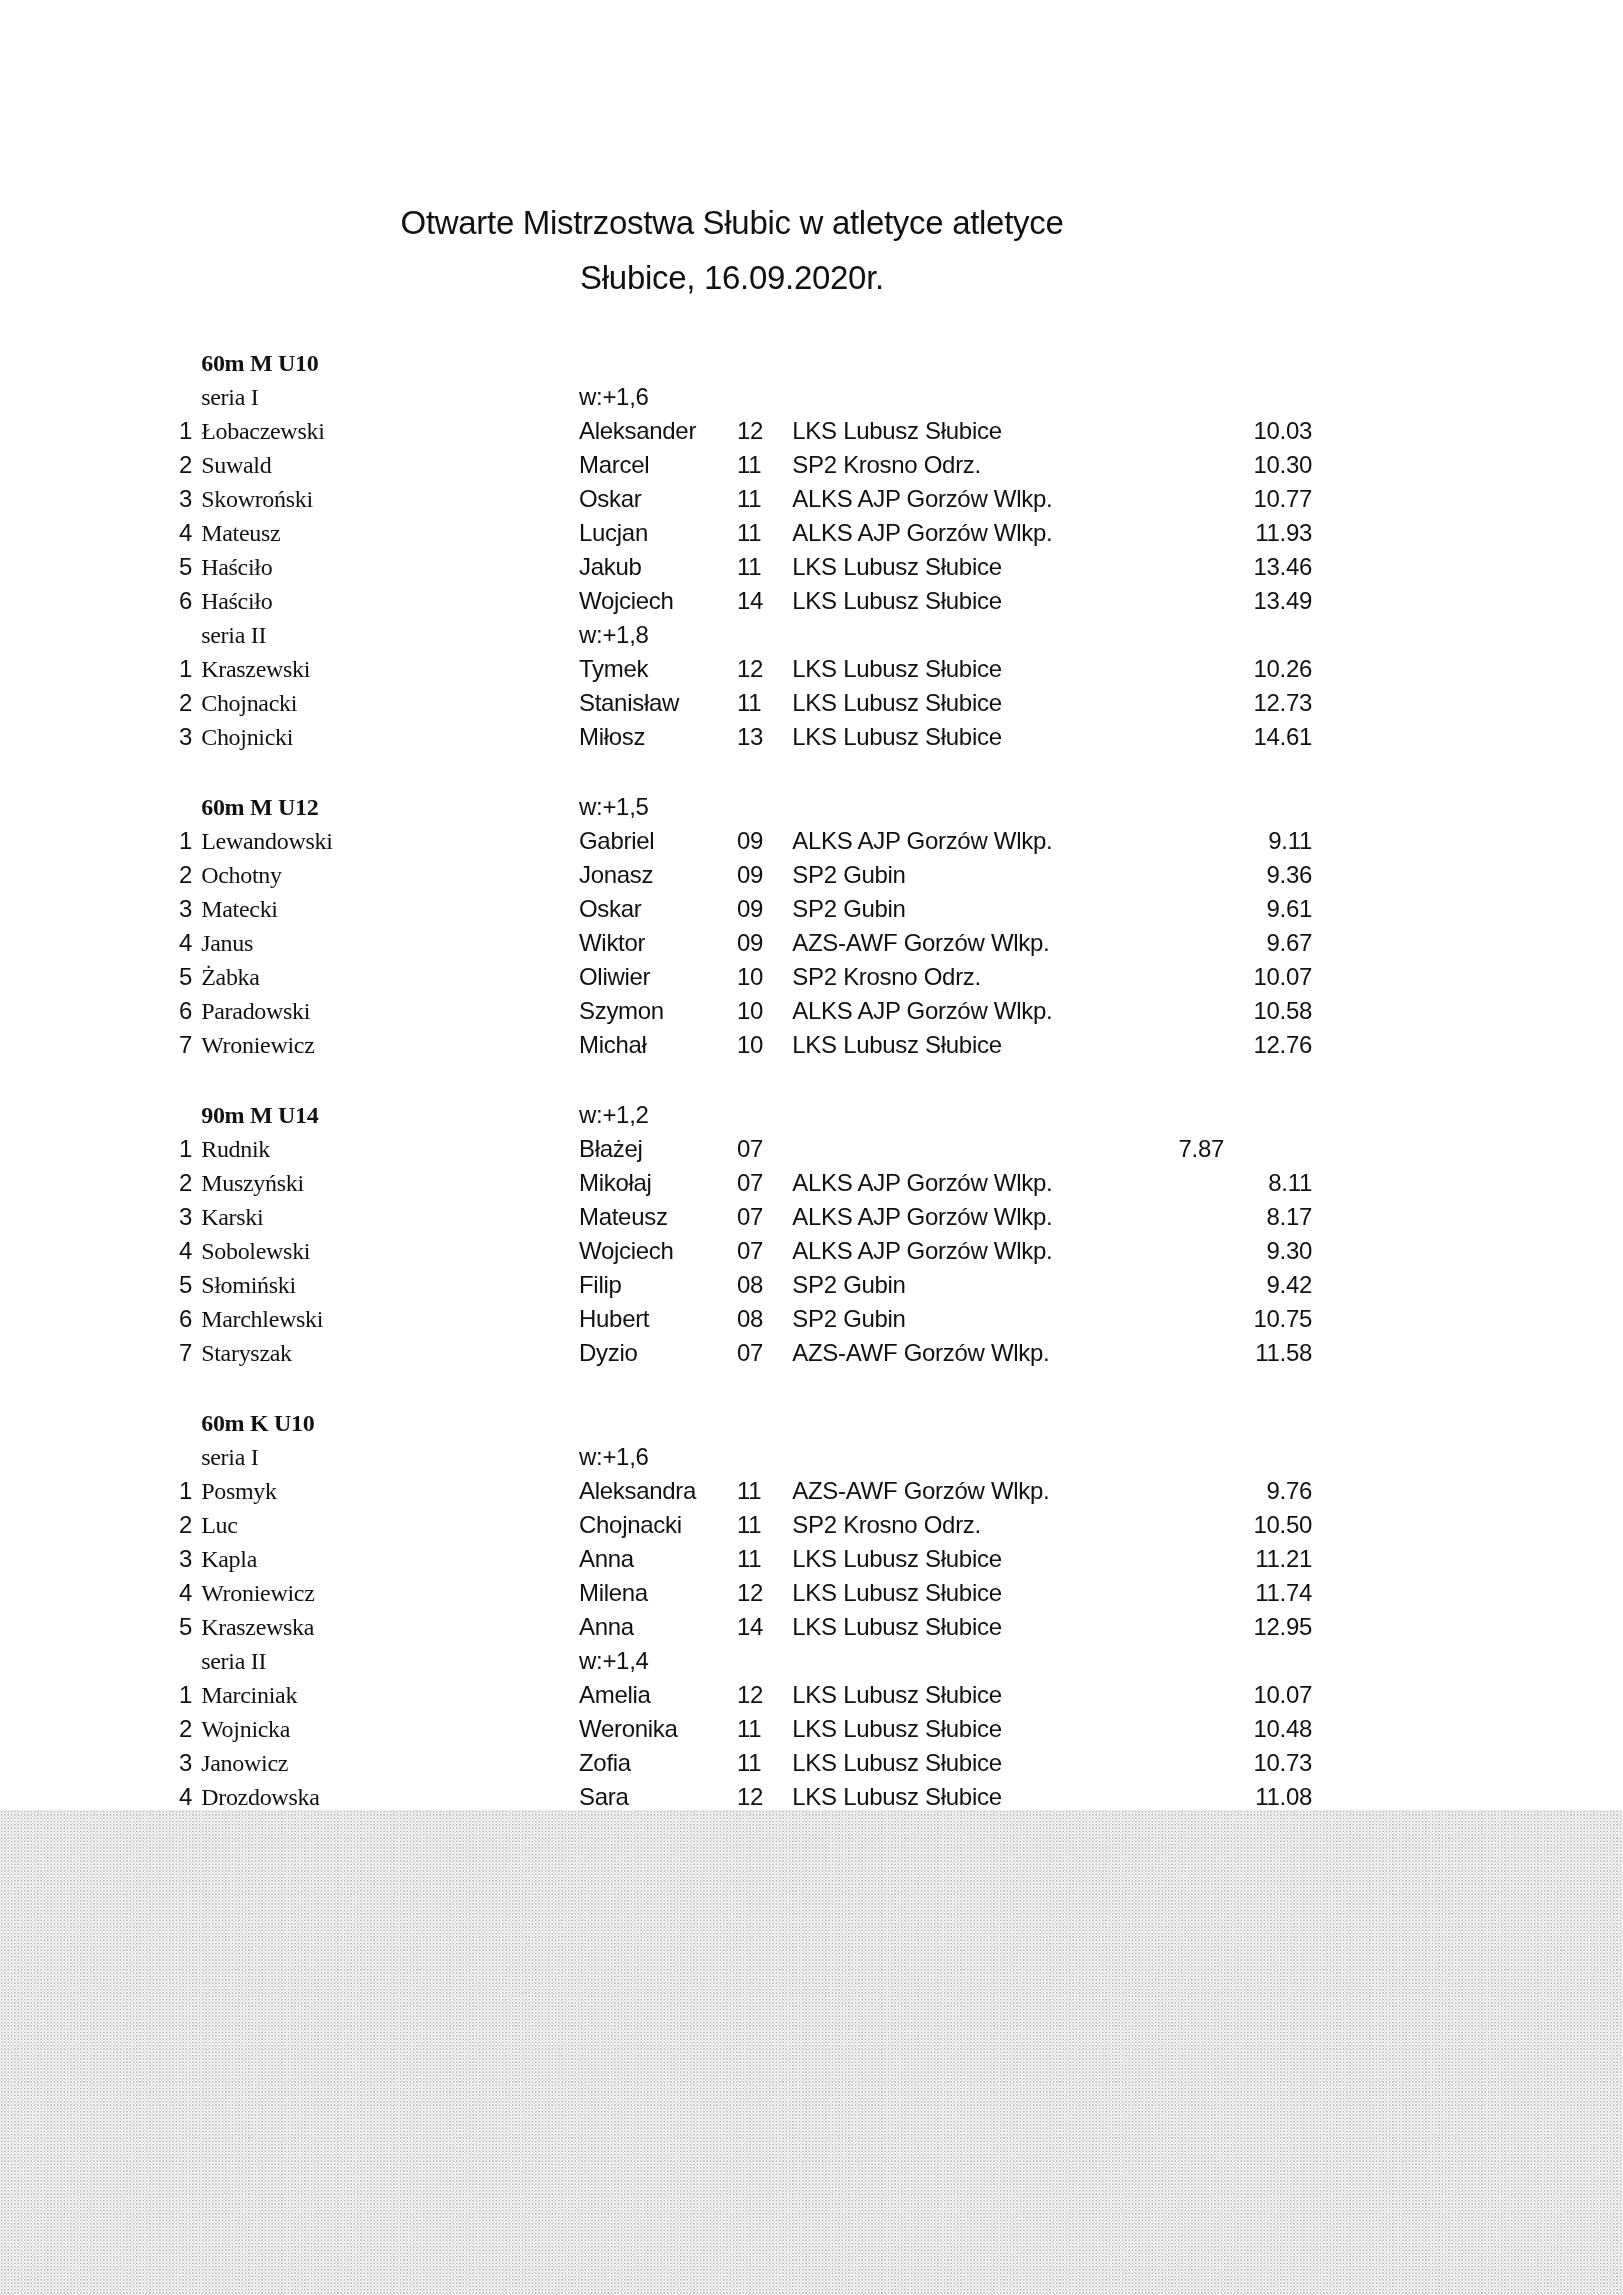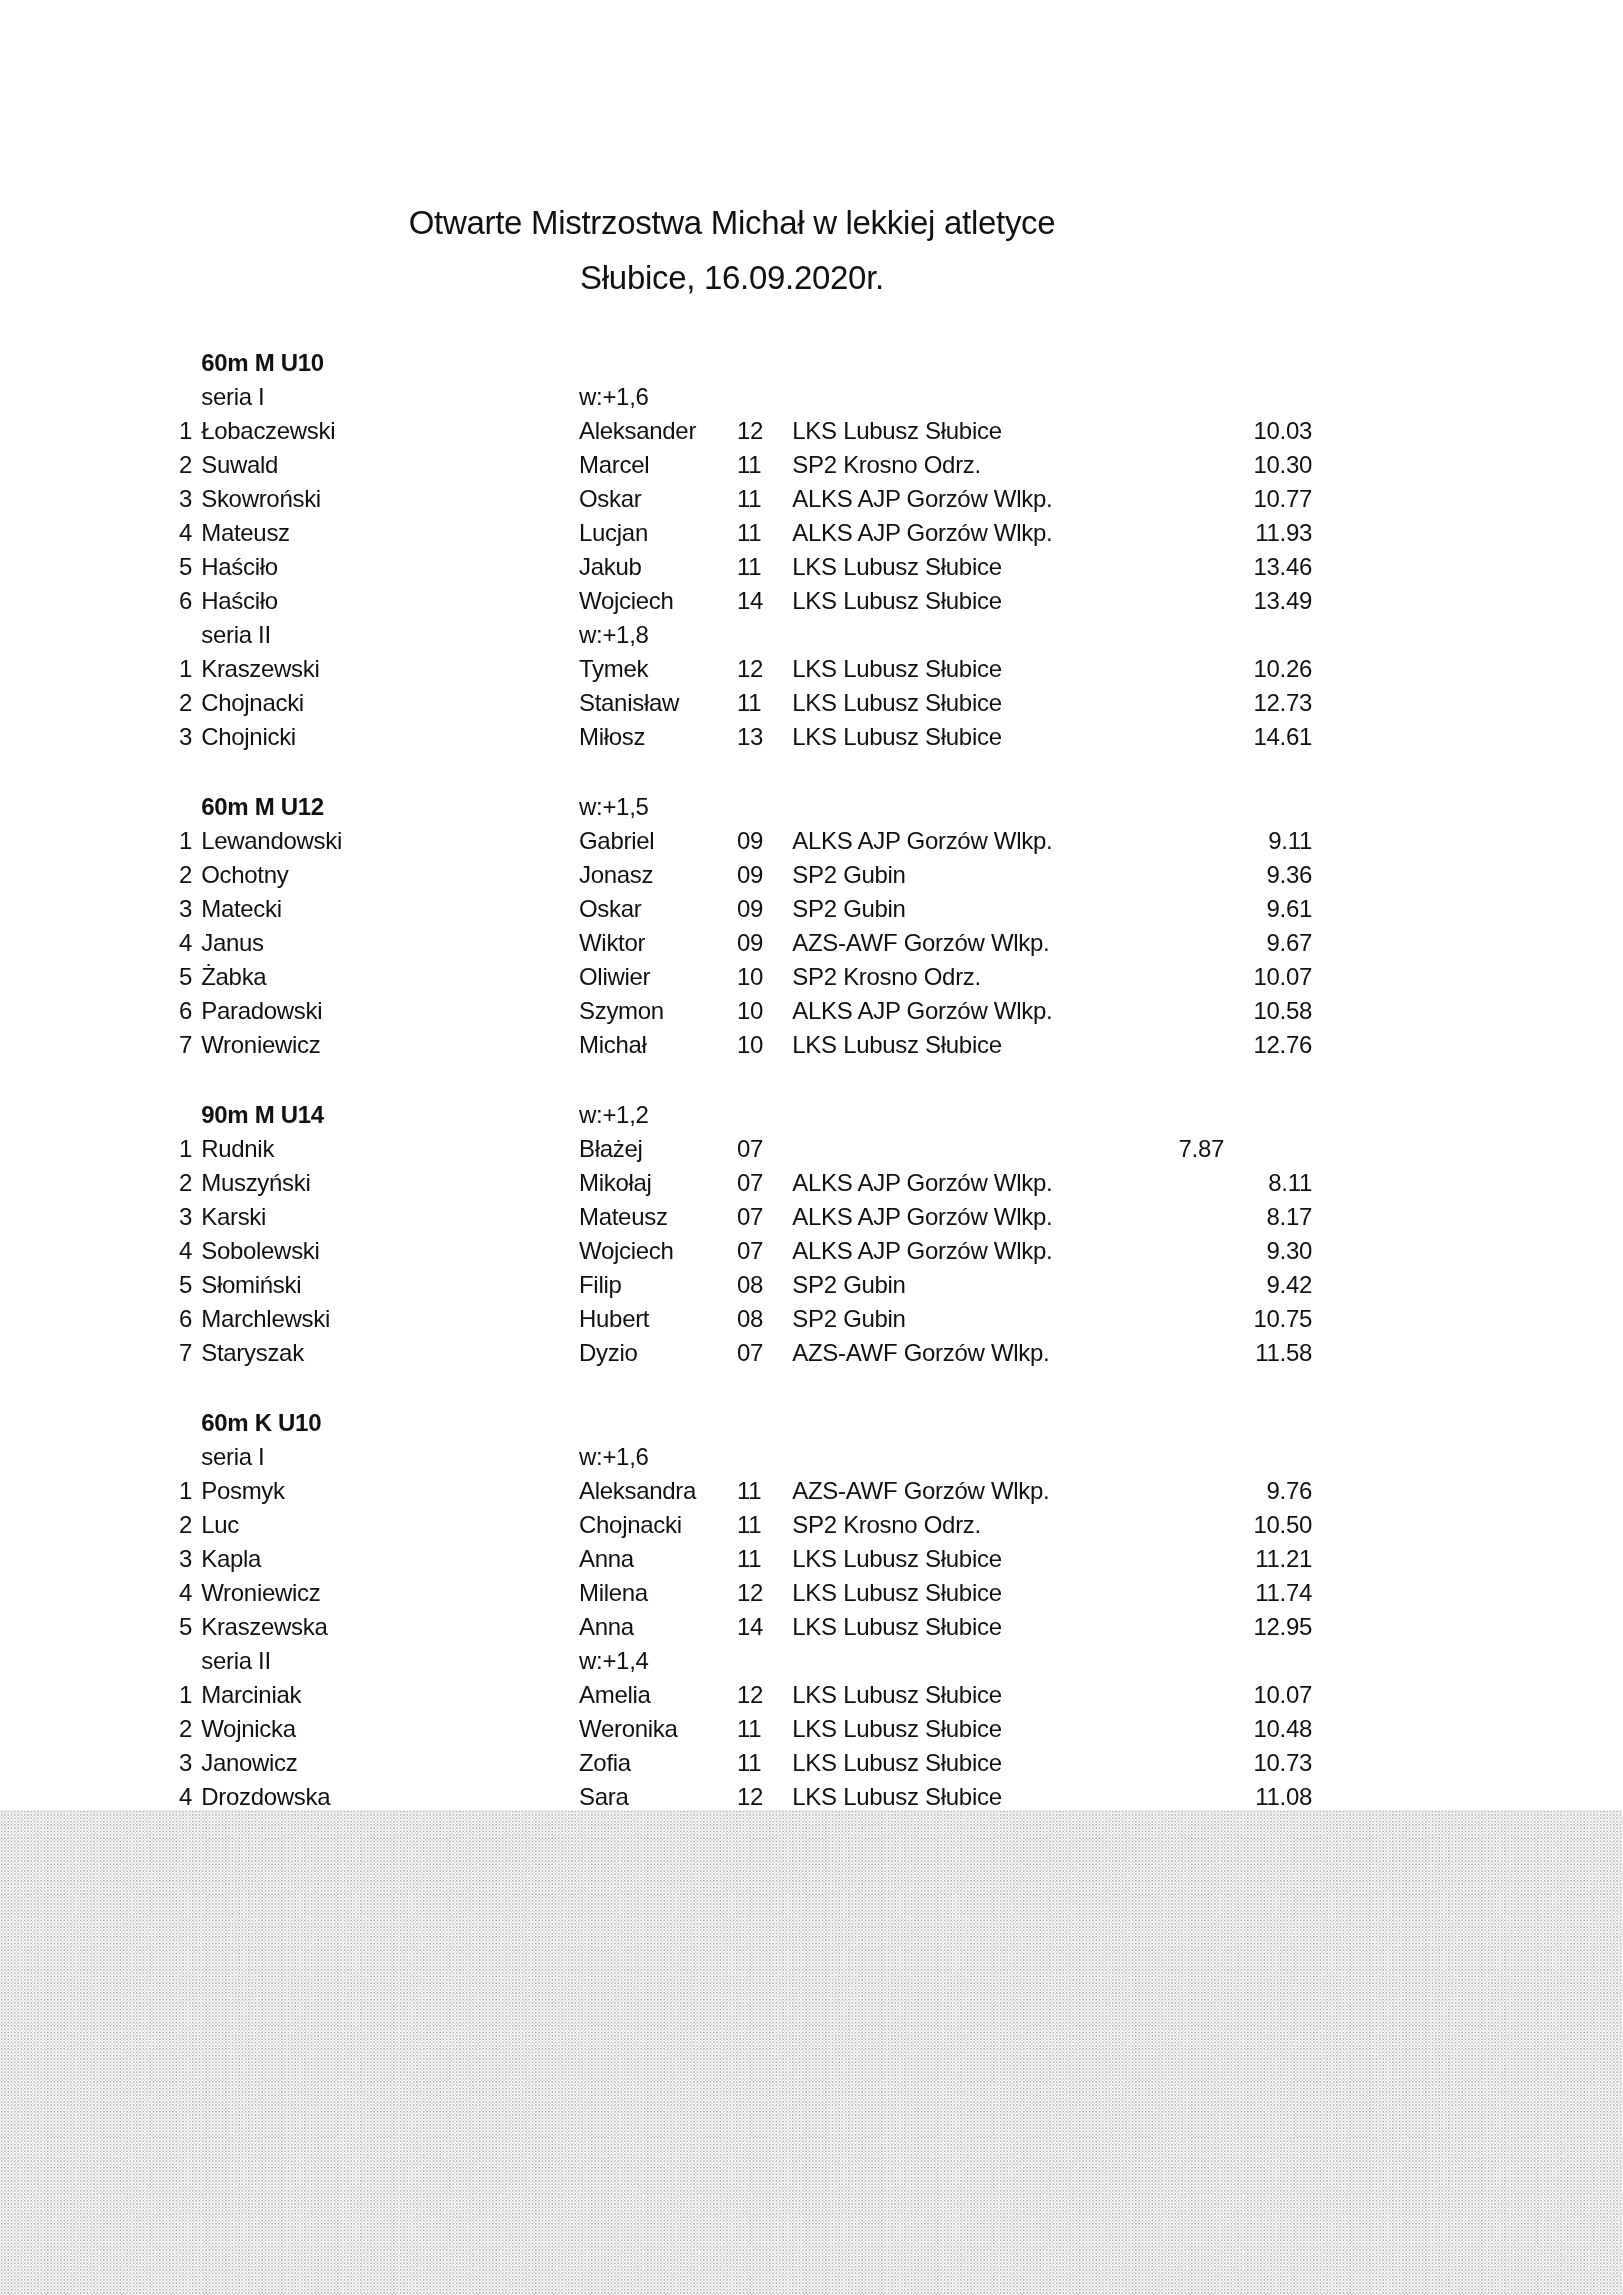--- a/index.html
+++ b/index.html
@@ -36,21 +36,21 @@
   }
   .section + .section { margin-top: 36px; }
   .row {
     display: grid;
     grid-template-columns: 41px 387px 158px 37px 450px 88px;
     height: 34px;
     line-height: 34px;
     white-space: nowrap;
   }
   .c-place   { text-align: right; }
-  .c-surname { padding-left: 9.2px; overflow: visible; }
+  .c-surname { padding-left: 9.2px; overflow: visible; font-family: Liberation Serif, serif; }
   .c-first   { }
   .c-year    { text-align: left; }
   .c-club    { padding-left: 18.3px; }
   .c-result  { text-align: right; }
   .section-title { font-weight: bold; }
   .halftone {
     position: absolute;
     left: 0; right: 0;
     top: 1810px; bottom: 0;
     background-color: #ffffff;
@@ -59,21 +59,21 @@
       radial-gradient(circle, #dedede 0.6px, rgba(0,0,0,0) 0.8px);
     background-size: 3.3px 3.3px, 3.3px 3.3px;
     background-position: 0 0, 1.6px 1.6px;
   }
 </style>
 </head>
 <body>
 
 <div class="page">
   <div class="title-block">
-    <div>Otwarte Mistrzostwa Michał w lekkiej atletyce</div>
+    <div>Otwarte Mistrzostwa Słubic w atletyce atletyce</div>
     <div>Słubice, 16.09.2020r.</div>
   </div>
   <div class="sections" id="sections">
       <div class="section">
         <div class="row">
           <div class="c-place"></div>
           <div class="c-surname section-title">60m M U10</div>
         </div>
         <div class="row">
           <div class="c-place"></div>

